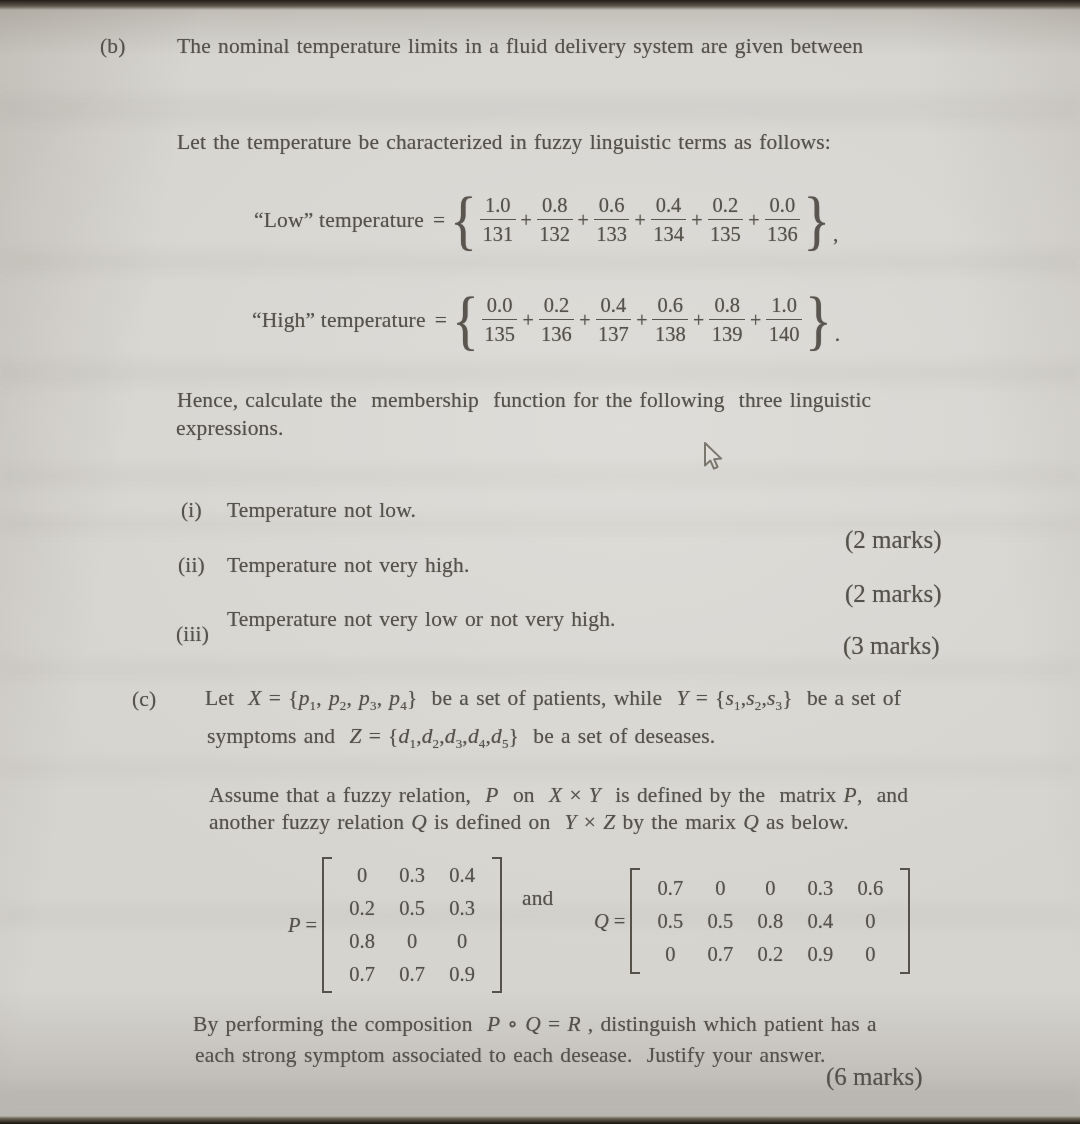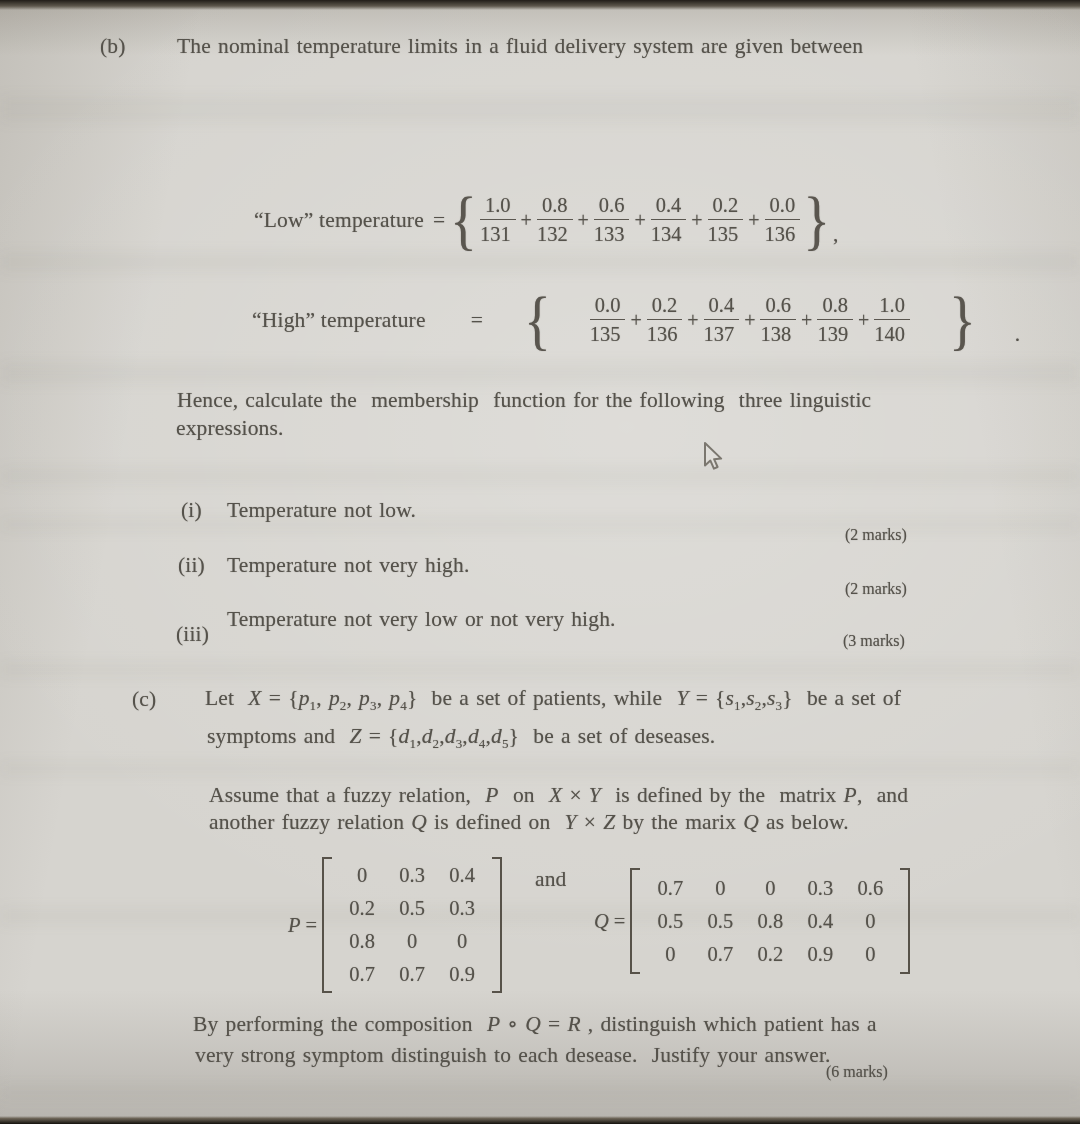--- a/index.html
+++ b/index.html
@@ -23,38 +23,38 @@
   .p-line{font-size:21.5px;line-height:27px;word-spacing:1.6px;letter-spacing:0.15px;}
   .it{font-style:italic;}
   sub{font-size:13px;}
   sup{font-size:13px;}
   
   .eq{position:absolute;display:flex;align-items:center;font-size:21.5px;}
   .eq .eq-label{margin-right:9px;letter-spacing:0.2px;}
   .eq .eq-equals{margin-right:4px;}
   .brace{font-size:56px;line-height:1;transform:scaleY(1.18);font-weight:400;color:#5a564f;padding:0 1px;}
   .fracs{display:inline-flex;align-items:center;}
-  .frac{display:inline-flex;flex-direction:column;align-items:flex-start;margin:0 2px;font-size:20.5px;}
+  .frac{display:inline-flex;flex-direction:column;align-items:center;margin:0 2px;font-size:20.5px;}
   .frac .num{padding:0 5px 1px 5px;border-bottom:1.8px solid #5a564f;line-height:25px;}
   .frac .den{line-height:26px;padding-top:1px;}
   .plus{margin:0 3px;font-size:20px;}
   .eq-trail{align-self:flex-end;margin-bottom:8px;margin-left:2px;}
   
   .matrix{position:absolute;display:flex;align-items:center;font-size:20.5px;}
   .mname{font-style:italic;margin-right:5px;}
   .meq{margin-right:5px;}
   .brk{align-self:stretch;width:8px;border:2.2px solid #575249;margin:2px 0;}
   .brk.l{border-right:none;margin-right:1px;}
   .brk.r{border-left:none;margin-left:1px;}
   .mgrid{display:flex;flex-direction:column;padding:2px 4px;}
   .mrow{display:flex;}
   .mcell{text-align:center;line-height:33px;}
   .mcell.w3{width:50px;}
   .mcell.w5{width:50px;}
-  .marks{font-size:16px;}
+  .marks{font-size:25px;}
   .cursor-svg{position:absolute;}
 </style>
 </head>
 <body>
 
 <div class="stage">
 
   <div class="edge top"></div>
   <div class="edge bottom"></div>
   <div class="smudge" style="top:96px;height:26px;left:0;right:0;"></div>
@@ -62,20 +62,21 @@
   <div class="smudge" style="top:362px;height:22px;left:0;right:0;"></div>
   <div class="smudge" style="top:468px;height:16px;left:0;right:0;"></div>
   <div class="smudge" style="top:518px;height:13px;left:0;right:0;"></div>
   <div class="smudge" style="top:662px;height:15px;left:0;right:0;"></div>
   <div class="smudge" style="top:762px;height:13px;left:0;right:0;"></div>
   <div class="smudge" style="top:908px;height:16px;left:0;right:0;"></div>
   <div class="smudge" style="top:1086px;height:13px;left:0;right:0;"></div>
 
   <div class="abs p-line" style="left:100px;top:33px;">(b)</div>
   <div class="abs p-line" style="left:177px;top:33px;width:800px;">The nominal temperature limits in a fluid delivery system are given between</div>
+  <div class="abs p-line" style="left:177px;top:129px;">Let the temperature be characterized in fuzzy linguistic terms as follows:</div>
 
   <div class="eq" style="left:254px;top:185px;height:70px;">
     <span class="eq-label">“Low” temperature</span>
     <span class="eq-equals">=</span>
     <span class="brace">{</span>
     <span class="fracs">
         <span class="frac">
           <span class="num">1.0</span>
           <span class="den">131</span>
         </span>
@@ -102,21 +103,21 @@
         <span class="plus">+</span>
         <span class="frac">
           <span class="num">0.0</span>
           <span class="den">136</span>
         </span>
       </span>
     <span class="brace">}</span>
     <span class="eq-trail">,</span>
   </div>
 
-  <div class="eq" style="left:252px;top:285px;height:70px;gap:36px;">
+  <div class="eq" style="left:252px;top:285px;height:70px;">
     <span class="eq-label">“High” temperature</span>
     <span class="eq-equals">=</span>
     <span class="brace">{</span>
     <span class="fracs">
         <span class="frac">
           <span class="num">0.0</span>
           <span class="den">135</span>
         </span>
         <span class="plus">+</span>
         <span class="frac">
@@ -196,21 +197,21 @@
         </div>
         <div class="mrow">
           <span class="mcell w3">0.7</span>
           <span class="mcell w3">0.7</span>
           <span class="mcell w3">0.9</span>
         </div>
       </span>
     <span class="brk r"></span>
   </div>
 
-  <div class="abs p-line" style="left:522px;top:866px;margin-left:13px;">and</div>
+  <div class="abs p-line" style="left:522px;top:885px;">and</div>
 
   <div class="matrix" style="left:594px;top:866px;height:110px;">
     <span class="mname">Q</span>
     <span class="meq">=</span>
     <span class="brk l"></span>
     <span class="mgrid">
         <div class="mrow">
           <span class="mcell w5">0.7</span>
           <span class="mcell w5">0</span>
           <span class="mcell w5">0</span>
@@ -229,16 +230,16 @@
           <span class="mcell w5">0.7</span>
           <span class="mcell w5">0.2</span>
           <span class="mcell w5">0.9</span>
           <span class="mcell w5">0</span>
         </div>
       </span>
     <span class="brk r"></span>
   </div>
 
   <div class="abs p-line" style="left:193px;top:1011px;width:760px;"><span>By performing the composition  </span><span class="it">P</span><span> ∘ </span><span class="it">Q</span><span> = </span><span class="it">R</span><span> , distinguish which patient has a</span></div>
-  <div class="abs p-line" style="left:195px;top:1042px;">very strong symptom distinguish to each desease.  Justify your answer.</div>
+  <div class="abs p-line" style="left:195px;top:1042px;">each strong symptom associated to each desease.  Justify your answer.</div>
   <div class="abs marks" style="left:826px;top:1063px;">(6 marks)</div>
 
 </div>
 
 </body></html>

